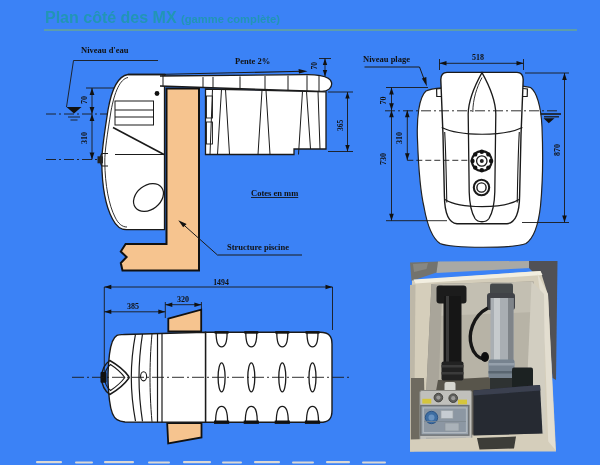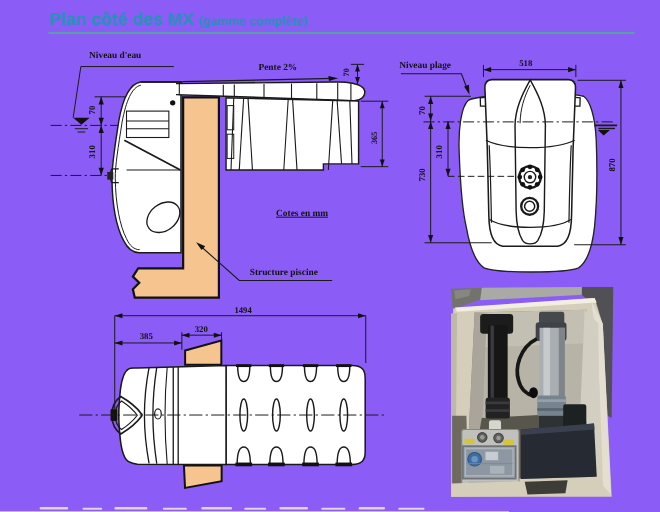--- a/index.html
+++ b/index.html
@@ -1,16 +1,16 @@
 <!DOCTYPE html>
 <html><head>
 <meta charset="utf-8">
 <style>
 html,body{margin:0;padding:0;background:#fff;}
-#page{position:relative;width:600px;height:465px;background:#8b5cf6;overflow:hidden;}
+#page{position:relative;width:600px;height:465px;background:#3b82f6;overflow:hidden;}
 svg{position:absolute;left:0;top:0;}
 .lbl{font-family:"Liberation Serif",serif;font-weight:bold;fill:#111;}
 .num{font-family:"Liberation Serif",serif;fill:#111;}
 </style>
 </head>
 <body>
 <div id="page">
 <svg width="600" height="465" viewBox="0 0 600 465">
 
 <text x="45" y="22.5" font-family="Liberation Sans, sans-serif" font-weight="bold" font-size="16" fill="#2295b5">Plan côté des MX <tspan font-size="11.2">(gamme complète)</tspan></text>

